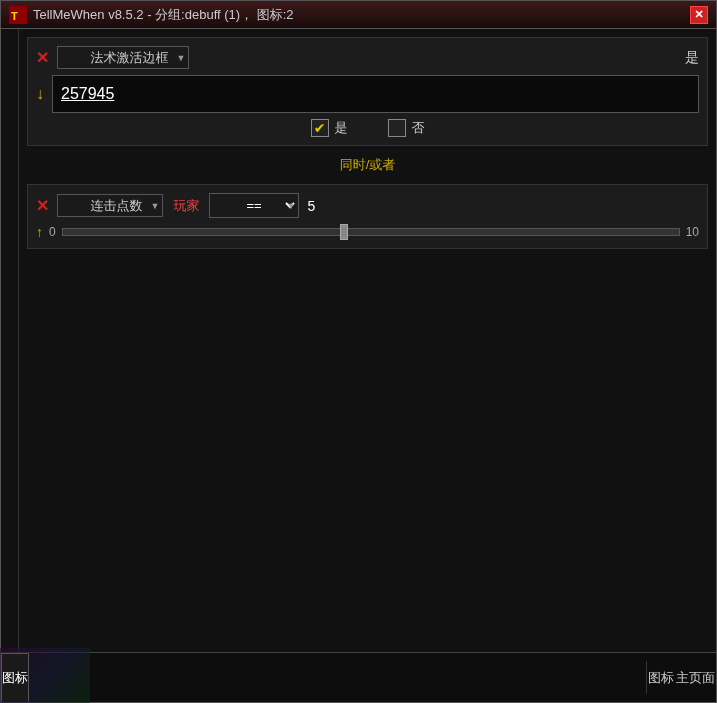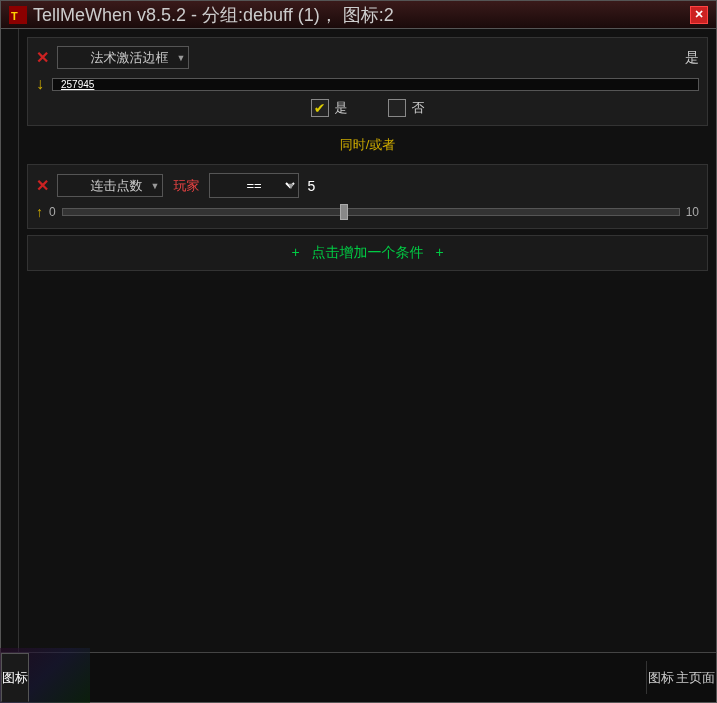--- a/index.html
+++ b/index.html
@@ -38,21 +38,21 @@
       gap: 6px;
     }
 
     .title-icon {
       width: 18px;
       height: 18px;
     }
 
     .title-text {
       color: #ccc;
-      font-size: 18px;
+      font-size: 13px;
     }
 
     .close-btn {
       background: #cc2222;
       border: 1px solid #ff4444;
       color: #fff;
       width: 18px;
       height: 18px;
       font-size: 11px;
       cursor: pointer;
@@ -141,22 +141,22 @@
     .yes-label {
       color: #ccc;
       font-size: 14px;
       margin-left: auto;
     }
 
     .text-input {
       background: #0a0a0a;
       border: 1px solid #555;
       color: #fff;
-      padding: 0 8px;
-      font-size: 10px;
+      padding: 9px 8px;
+      font-size: 16px;
       flex: 1;
       font-family: "Microsoft YaHei", sans-serif;
       text-decoration: underline;
     }
 
     .checkbox-row {
       display: flex;
       align-items: center;
       justify-content: center;
       gap: 40px;
@@ -422,25 +422,20 @@
         <div class="row slider-container">
           <button class="arrow-btn">↑</button>
           <span class="slider-label">0</span>
           <div class="slider-track">
             <div class="slider-thumb" style="left: 45%;"></div>
           </div>
           <span class="slider-label">10</span>
         </div>
       </div>
 
-      <button class="add-condition-btn">
-        <span style="color:#00cc44; margin-right:8px;">+</span>
-        <span>点击增加一个条件</span>
-        <span style="color:#00cc44; margin-left:8px;">+</span>
-      </button>
 
       <div class="spacer"></div>
     </div>
   </div>
 
   <div class="bottom-left-img"></div>
 
   <div class="bottom-tabs">
     <div class="tab-left">
       <div class="tab-item active">

